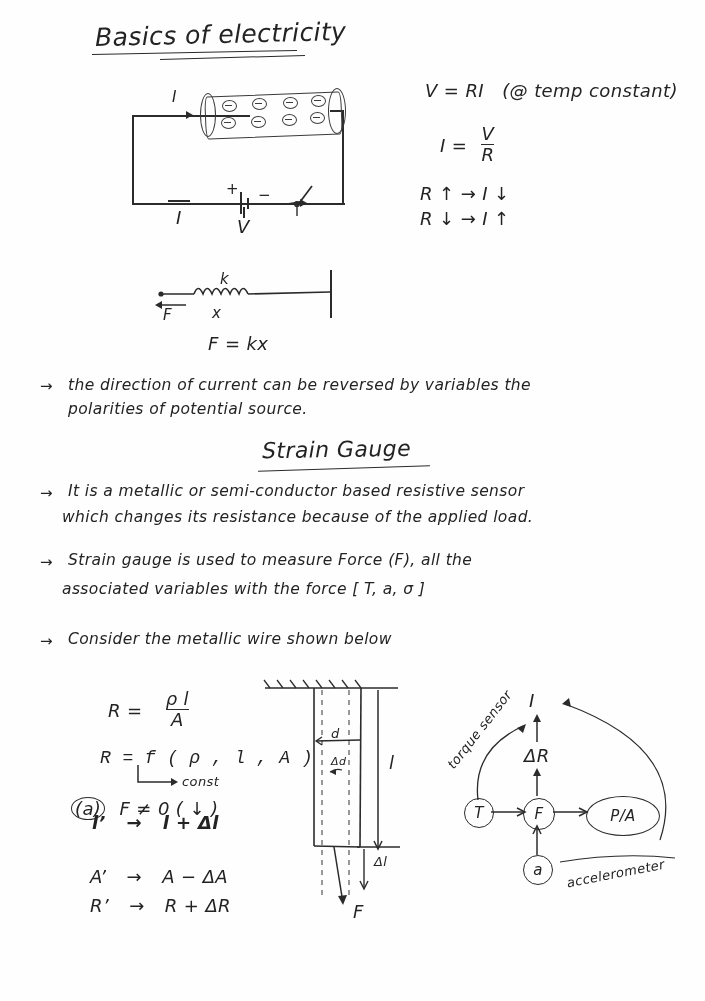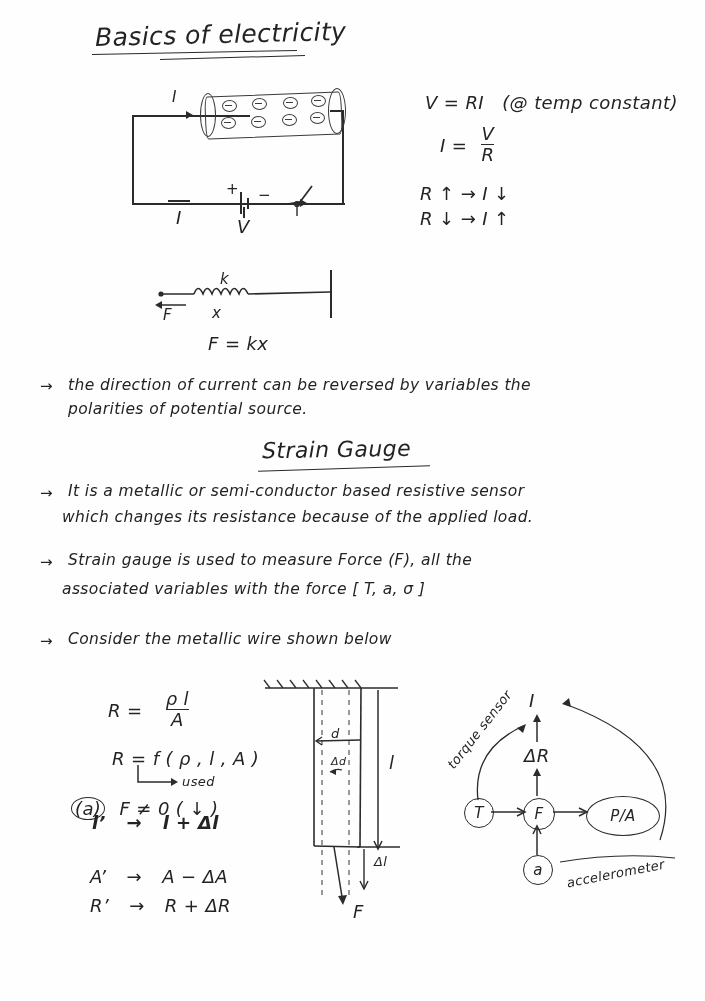--- a/index.html
+++ b/index.html
@@ -154,21 +154,21 @@
     <svg class="overlay">
       <line x1="297" y1="206" x2="312" y2="186" stroke="#2b2b2b" stroke-width="1.7"></line>
       <circle cx="297" cy="204" r="2.4" fill="none" stroke="#2b2b2b" stroke-width="1.4"></circle>
       <line x1="297" y1="204" x2="297" y2="216" stroke="#2b2b2b" stroke-width="1.4"></line>
       <path d="M287 204 L300 202" stroke="#2b2b2b" stroke-width="1.6" fill="none"></path>
     </svg>
     <div class="arrowhead" style="left:300px;top:199px;"></div>
   </div>
 
   <div>
-    <div class="ink t-lg" style="left:425px;top:92px;">
+    <div class="ink t-lg" style="left:425px;top:80px;">
       <span>V = RI</span>
       <span style="margin-left:12px;">(@ temp constant)</span>
     </div>
 
     <div class="ink t-lg" style="left:440px;top:127px;">
       <span>I =</span>
       <span class="frac" style="margin-left:8px;">
         <span class="num">V</span>
         <span class="den">R</span>
       </span>
@@ -222,26 +222,26 @@
 
   <div>
     <div class="ink t-lg" style="left:108px;top:692px;">
       <span>R =</span>
       <span class="frac" style="margin-left:17px;">
         <span class="num">ρ l</span>
         <span class="den">A</span>
       </span>
     </div>
 
-    <div class="ink t-lg" style="left:112px;top:748px;">R = f ( ρ ,  l ,  A )</div>
+    <div class="ink t-lg" style="left:100px;top:748px;font-family:Liberation Mono, monospace;">R = f ( ρ ,  l ,  A )</div>
     <svg class="overlay">
       <path d="M138 765 L138 782 L173 782" fill="none" stroke="#2b2b2b" stroke-width="1.5"></path>
     </svg>
     <div class="arrowhead" style="left:171px;top:778px;"></div>
-    <div class="ink t-sm" style="left:182px;top:774px;">used</div>
+    <div class="ink t-sm" style="left:182px;top:774px;">const</div>
 
     <div class="ink t-lg" style="left:71px;top:798px;">
       <span style="border:1.5px solid #2b2b2b;border-radius:50%;padding:0 3px;">(a)</span>
       <span style="margin-left:8px;">F ≠ 0  ( ↓ )</span>
     </div>
 
     <div class="ink t-lg" style="left:92px;top:812px;font-weight:bold;">
       <span>l’</span>
       <span style="margin:0 14px;">→</span>
       <span>l + Δl</span>

